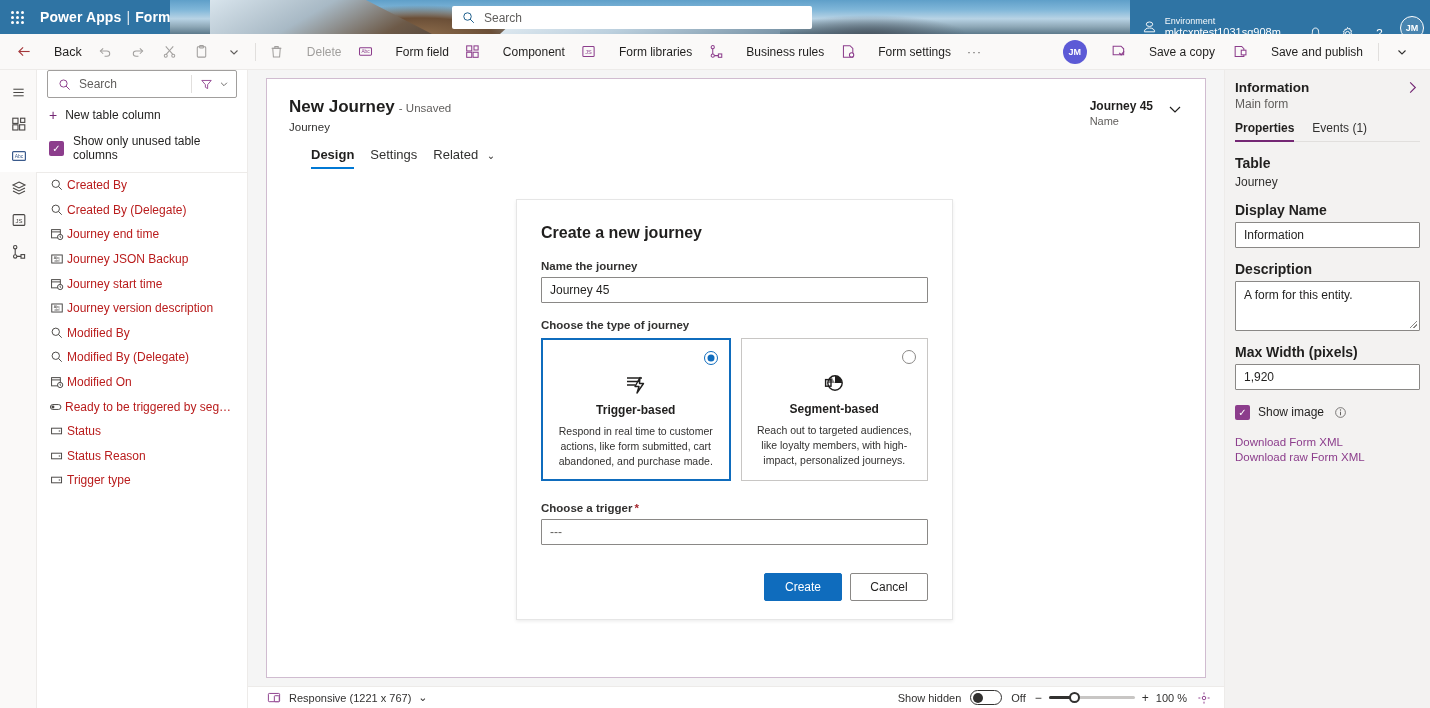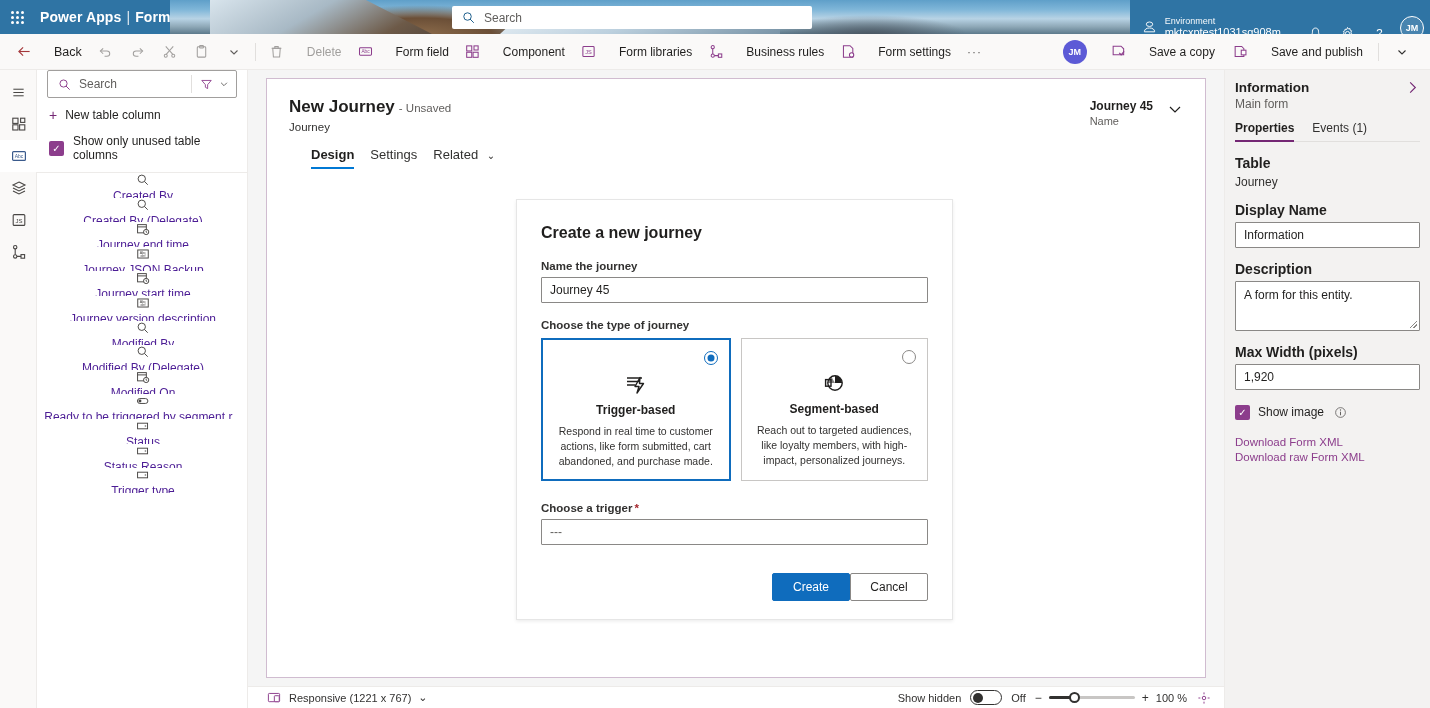--- a/index.html
+++ b/index.html
@@ -144,21 +144,21 @@
   .tc-check { display: flex; align-items: center; gap: 9px; padding: 4px 12px 10px 12px; cursor: pointer; font-size: 12px; }
   .cbox {
     width: 15px; height: 15px; border-radius: 2px; background: #8c3d8c;
     display: flex; align-items: center; justify-content: center; color: #fff; font-size: 10px;
     flex: none;
   }
   .tc-list { border-top: 1px solid #edebe9; overflow: hidden; flex: 1; }
   .tc-row {
     display: flex; align-items: center; gap: 2px;
     height: 24.6px; padding: 0 10px 0 12px; cursor: pointer;
-    font-size: 12px; color: #4c1d95; white-space: nowrap; overflow: hidden; flex-direction: column;
+    font-size: 12px; color: #b91c1c; white-space: nowrap; overflow: hidden;
   }
   .tc-row .lab { overflow: hidden; text-overflow: ellipsis; }
 
   
   .main {
     position: absolute; top: 70px; left: 248px; right: 206px; bottom: 22px;
     background: #f5f5f5;
     padding: 8px 18px 8px 18px;
   }
   .formcanvas {
@@ -215,21 +215,21 @@
   }
   .choice.selected .radio { border: 1.5px solid #0f6cbd; }
   .choice.selected .radio::after {
     content: ""; position: absolute; left: 50%; top: 50%;
     width: 7px; height: 7px; border-radius: 50%; background: #0f6cbd;
     transform: translate(-50%,-50%);
   }
   .choice-ico { height: 28px; display: flex; align-items: center; justify-content: center; margin-bottom: 5px; }
   .choice-name { font-size: 12px; font-weight: 600; color: #201f1e; margin-bottom: 7px; }
   .choice-desc { font-size: 10.5px; line-height: 1.45; color: #323130; }
-  .dlg-actions { display: flex; justify-content: flex-end; margin-top: 28px; }
+  .dlg-actions { display: flex; justify-content: flex-end; gap: 8px; margin-top: 28px; }
   .btn { height: 28px; min-width: 78px; font-size: 12px; border-radius: 2px; cursor: pointer;
          display: flex; align-items: center; justify-content: center; padding: 0 14px; }
   .btn-primary { background: #0f6cbd; color: #fff; border: 1px solid #0f6cbd; }
   .btn-secondary { background: #fff; color: #201f1e; border: 1px solid #8a8886; }
 
   
   .props {
     position: absolute; top: 70px; right: 0; width: 206px; bottom: 0;
     background: #f3f2f1; border-left: 1px solid #edebe9;
     padding: 10px 10px 0 10px;

